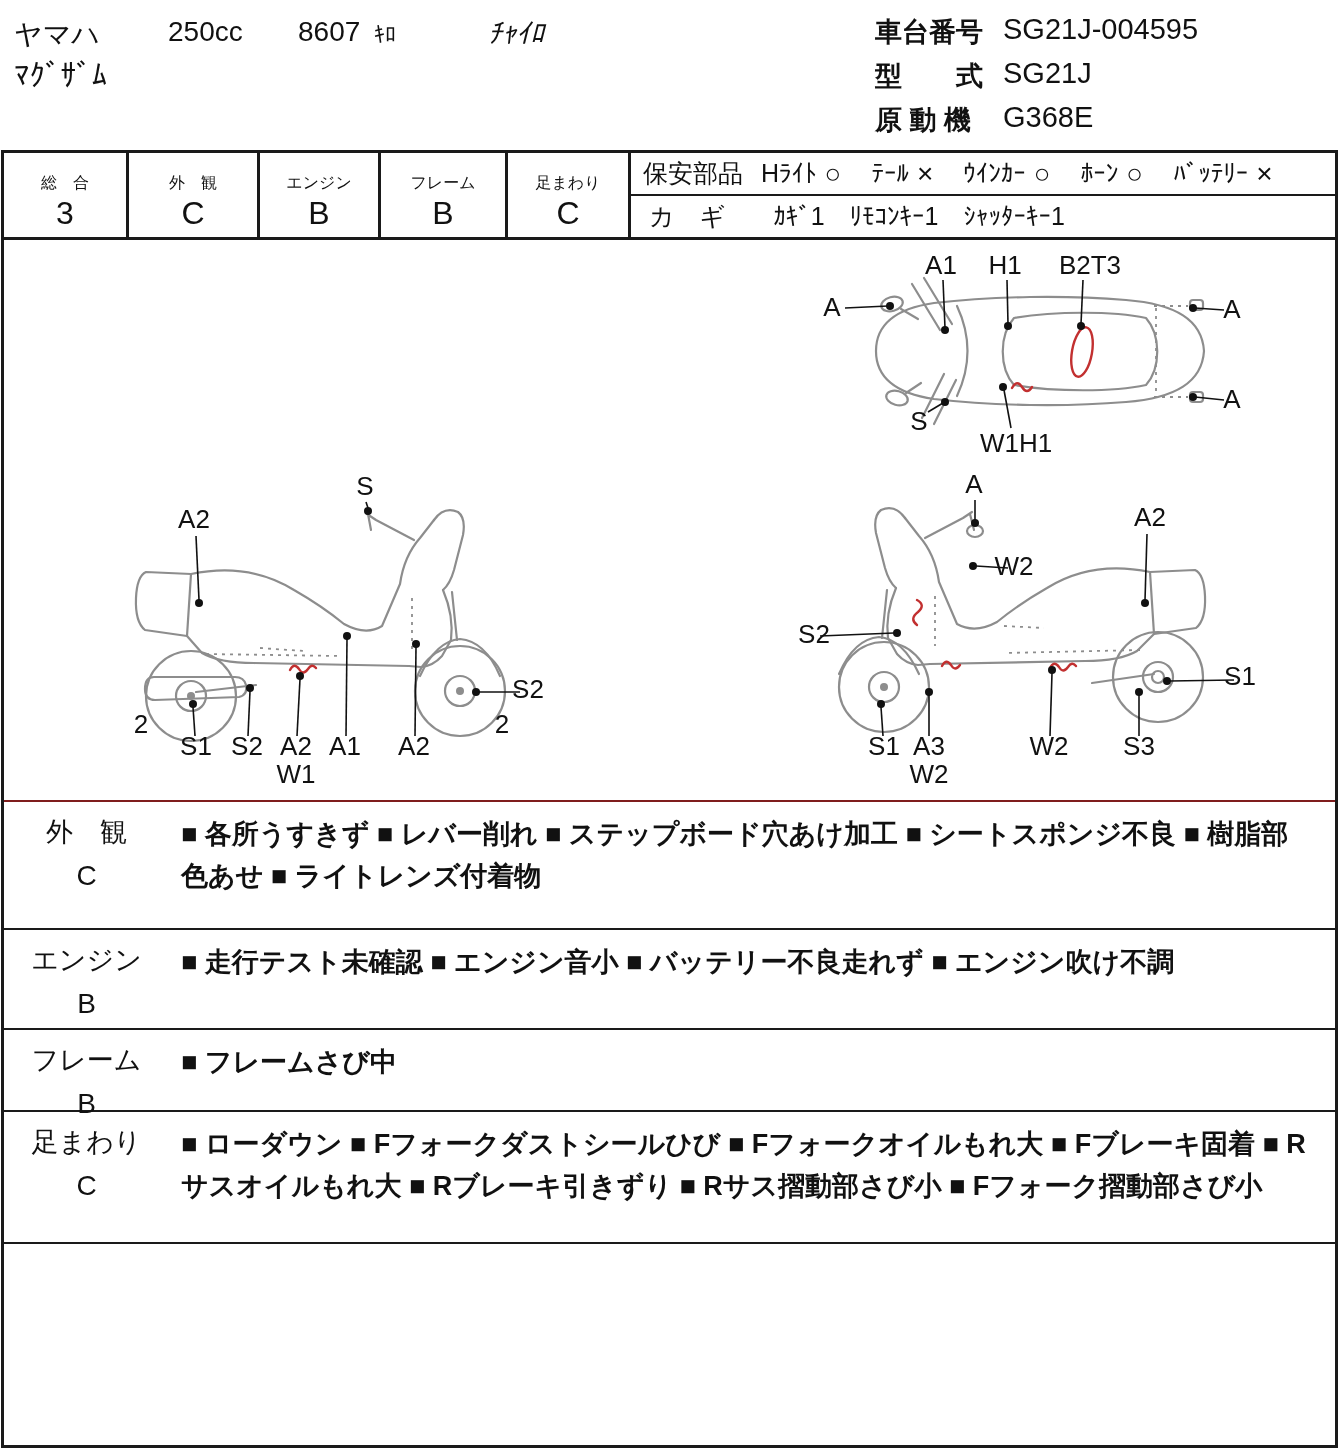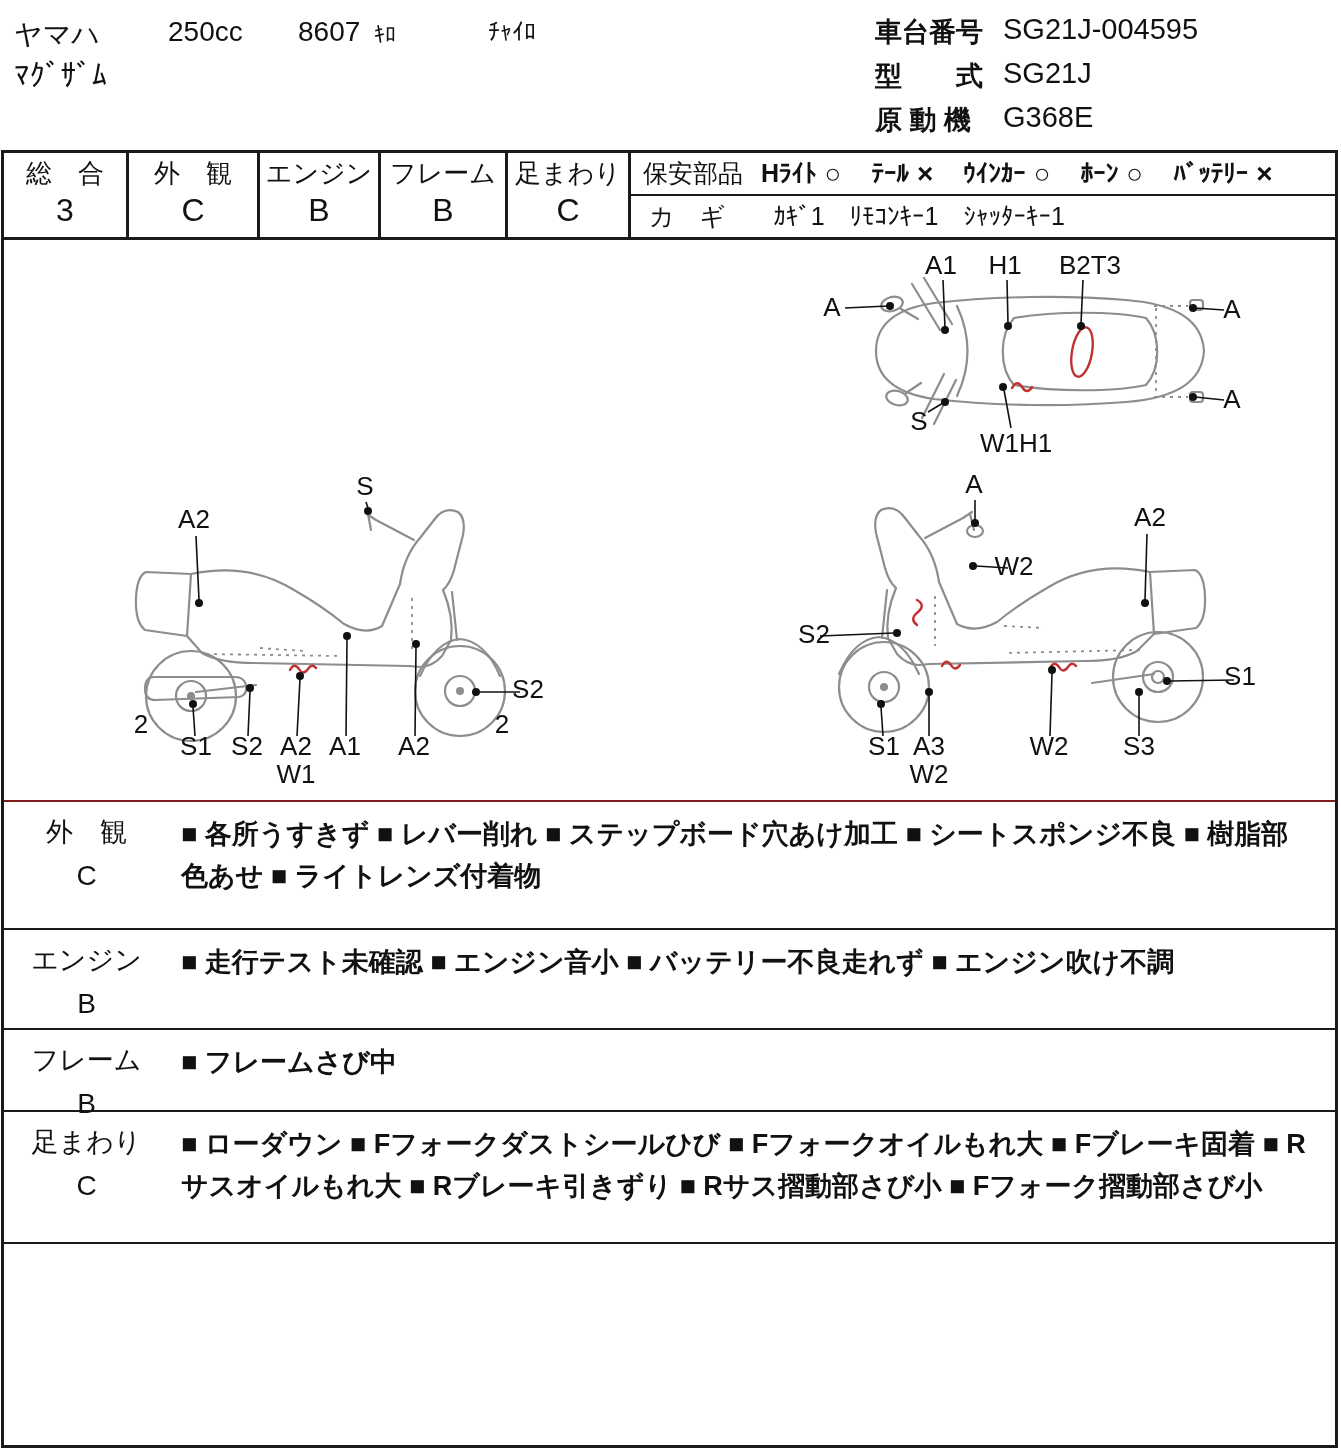--- a/index.html
+++ b/index.html
@@ -1,34 +1,34 @@
 <!DOCTYPE html>
 <html><head>
 <meta charset="utf-8">
 <style>
   html,body{margin:0;padding:0;background:#fff;}
   .page{position:relative;width:1341px;height:1450px;background:#ffffff;color:#111;
         font-family:"Liberation Sans","DejaVu Sans",sans-serif;overflow:hidden;}
   
   .hitem{position:absolute;white-space:pre;}
   .fs28{font-size:28px;} .fs31{font-size:31px;} .fs27{font-size:27px;font-weight:bold;} .fs29{font-size:29px;}
-  .fs24{font-size:24px;} .fs22{font-size:22px;}
+  .fs24{font-size:28px;font-style:italic;} .fs22{font-size:22px;}
   
   .frame{position:absolute;top:150px;left:1px;width:1331px;height:1292px;
          border:3px solid #1a1a1a;display:flex;flex-direction:column;}
   
   .grade-bar{display:flex;height:84px;border-bottom:3px solid #1a1a1a;flex:0 0 auto;}
   .g-cell{border-right:3px solid #1a1a1a;display:flex;flex-direction:column;align-items:center;}
-  .g-label{font-size:26px;padding-top:3px;white-space:pre;}
+  .g-label{font-size:16px;padding-top:20px;white-space:pre;}
   .g-value{font-size:32px;margin-top:1px;}
   .g-safety{flex:1;display:flex;flex-direction:column;border-radius:12px;}
   .safety-row{height:41px;border-bottom:2px solid #1a1a1a;display:flex;align-items:center;
               padding-left:12px;font-size:25px;}
   .safety-label{margin-right:18px;white-space:pre;}
-  .safety-items{display:flex;gap:30px;align-items:center;font-weight:bold;}
+  .safety-items{display:flex;gap:30px;align-items:center;}
   .s-item{display:flex;align-items:center;gap:8px;white-space:pre;}
   .s-mark{font-size:28px;}
   .keys-row{flex:1;display:flex;align-items:center;padding-left:18px;font-size:25px;text-align:center;}
   .keys-label{white-space:pre;margin-right:48px;}
   .keys-value{white-space:pre;}
   
   .diagram{height:560px;border-bottom:2px solid #7f1d1d;position:relative;flex:0 0 auto;text-align:right;}
   .draw{fill:none;stroke:#8d8d8d;stroke-width:2.2;stroke-linecap:round;stroke-linejoin:round;}
   .draw-dash{fill:none;stroke:#8d8d8d;stroke-width:1.8;stroke-dasharray:3 5;}
   .red{fill:none;stroke:#c23030;stroke-width:2.4;stroke-linecap:round;}

